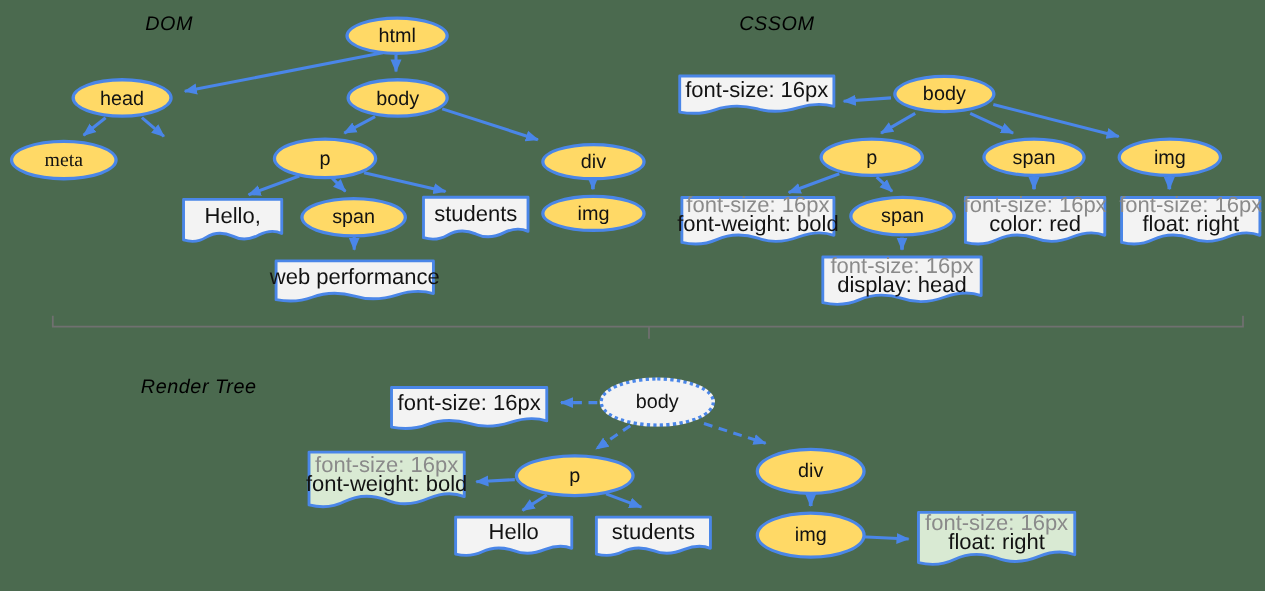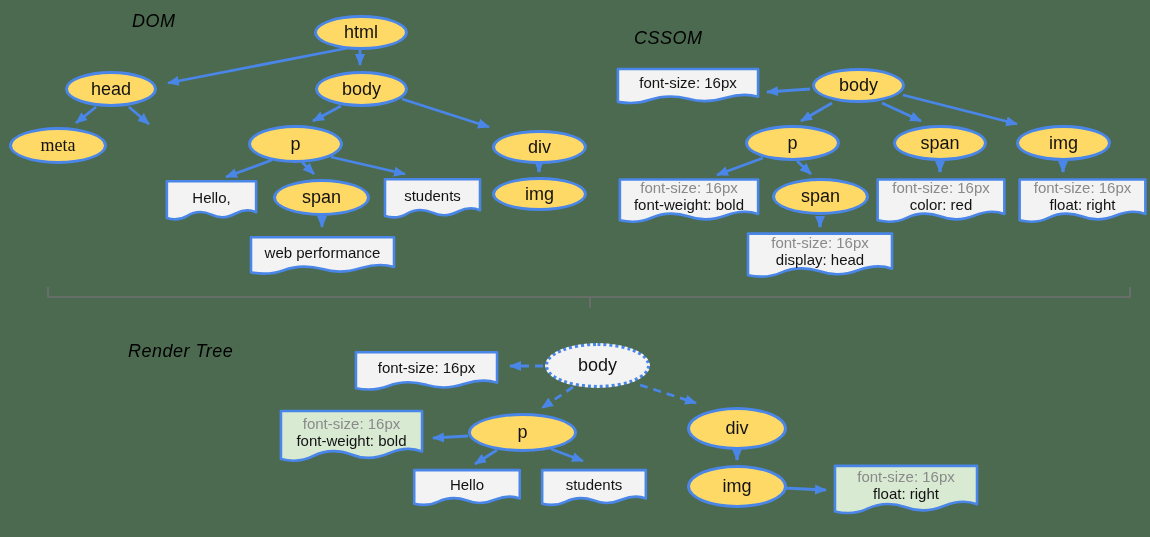--- a/index.html
+++ b/index.html
@@ -12,21 +12,21 @@
   #arrows{position:absolute;left:0;top:0;width:1150px;height:537px;}
   .sec-title{position:absolute;font-weight:normal;font-style:italic;font-size:18px;
     color:#000;letter-spacing:.5px;white-space:nowrap;}
   .node{position:absolute;box-sizing:border-box;border:3px solid var(--blue);
     background:var(--yellow);border-radius:50%;display:flex;align-items:center;
     justify-content:center;font-size:18px;color:var(--ink);}
   .node.ghost{background:var(--box);border-style:dotted;border-width:3px;}
   .wbox{position:absolute;text-align:center;}
   .wbox svg{position:absolute;left:0;top:0;width:100%;height:100%;overflow:visible;display:block;}
   .wbox .txt{position:relative;display:flex;flex-direction:column;align-items:center;
-    justify-content:center;height:calc(100% - 10px);font-size:15px;color:var(--ink);
+    justify-content:center;height:calc(100% - 10px);font-size:20px;color:var(--ink);
     line-height:17px;white-space:nowrap;}
   .wbox.tall .txt{height:calc(100% - 13px);}
   .muted{color:var(--gray);}
   .shape{fill:var(--box);stroke:var(--blue);stroke-width:2.6;
     vector-effect:non-scaling-stroke;stroke-linejoin:round;}
   .wbox.green .shape{fill:var(--green);}
   .arrow{stroke:var(--blue);stroke-width:2.8;fill:none;}
   .arrow.thick{stroke-width:3.4;}
   .arrow.dash{stroke-dasharray:8 6;}
   .brace{stroke:var(--line);stroke-width:1.6;fill:none;}
@@ -71,21 +71,21 @@
     <path class="arrow dash" d="M573,387 L542,408" marker-end="url(#ah)"></path>
     <path class="arrow dash" d="M640,385 L696,403" marker-end="url(#ah)"></path>
     <path class="arrow" d="M468,436 L433,438" marker-end="url(#ah)"></path>
     <path class="arrow" d="M497,450 L475,464" marker-end="url(#ah)"></path>
     <path class="arrow" d="M551,449 L583,461" marker-end="url(#ah)"></path>
     <path class="arrow thick" d="M737,450 L737,460" marker-end="url(#ah)"></path>
     <path class="arrow" d="M783,488 L826,490" marker-end="url(#ah)"></path>
   </svg>
 
   <div class="sec-title" style="left:132px;top:11px;">DOM</div>
-  <div class="sec-title" style="left:634px;top:11px;margin-top:17px;">CSSOM</div>
+  <div class="sec-title" style="left:672px;top:11px;">CSSOM</div>
   <div class="sec-title" style="left:128px;top:341px;">Render Tree</div>
 
   <div class="node" style="left:314px;top:15px;width:94px;height:35px;">
       <span>html</span>
     </div>
   <div class="node" style="left:65px;top:71px;width:92px;height:36px;">
       <span>head</span>
     </div>
   <div class="node" style="left:315px;top:71px;width:93px;height:36px;">
       <span>body</span>

